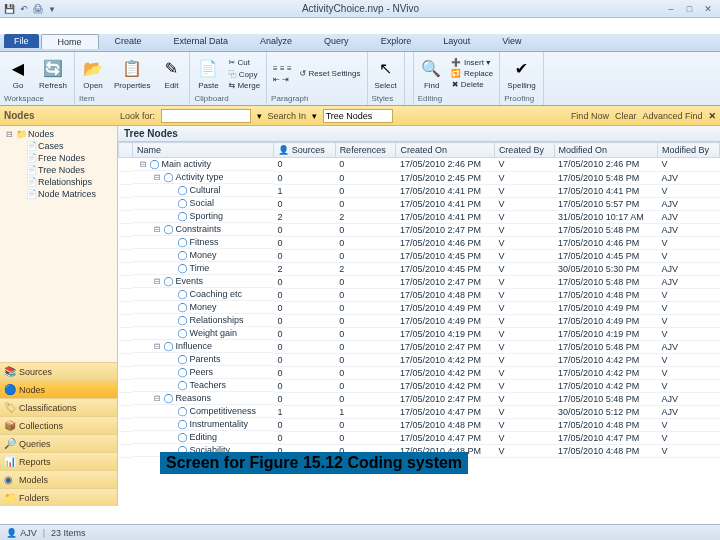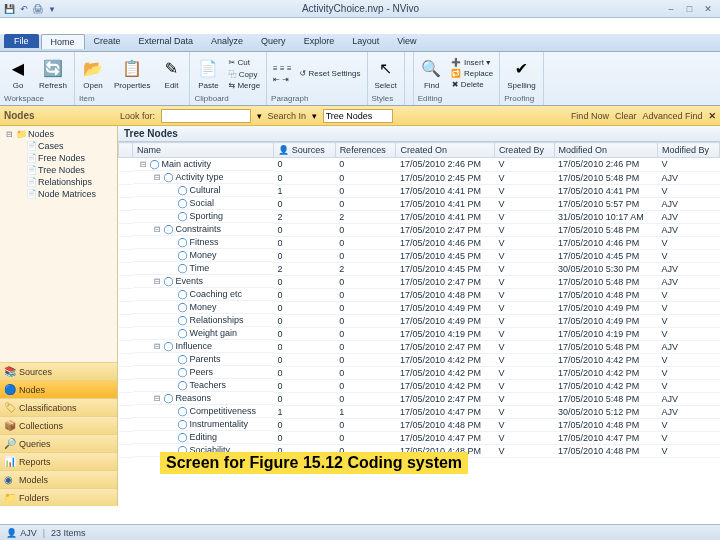--- a/index.html
+++ b/index.html
@@ -4,21 +4,21 @@
 <style>
 * { box-sizing: border-box; margin: 0; padding: 0; font-family: "Segoe UI", Tahoma, sans-serif; }
 body { width: 720px; height: 540px; background: #fff; font-size: 9px; overflow: hidden; position: relative; }
 .titlebar { height: 18px; background: linear-gradient(#e8f0f8,#d4e4f4); display: flex; align-items: center; padding: 0 4px; border-bottom: 1px solid #a8c0d8; }
 .titlebar .qat { display: flex; gap: 2px; }
 .titlebar .qat span { width: 12px; height: 12px; display: inline-flex; align-items: center; justify-content: center; color: #3a5a8a; font-size: 9px; }
 .titlebar .title { flex: 1; text-align: center; color: #345; font-size: 10px; }
 .titlebar .winbtns span { width: 16px; display: inline-block; text-align: center; color: #567; cursor: pointer; }
 .tabs { height: 18px; background: linear-gradient(#dce8f8,#c8dcf0); display: flex; align-items: flex-start; padding-left: 4px; border-bottom: 1px solid #9ab; margin-top: 16px; }
 .tabs .file { background: #2a5caa; color: #fff; padding: 2px 10px; font-size: 9px; border-radius: 2px 2px 0 0; margin-right: 2px; cursor: pointer; }
-.tabs .tab { padding: 2px 9px; font-size: 9px; color: #234; cursor: pointer; }
+.tabs .tab { padding: 2px 16px; font-size: 9px; color: #234; cursor: pointer; }
 .tabs .tab.active { background: #f0f6fc; border: 1px solid #9ab; border-bottom: none; border-radius: 2px 2px 0 0; }
 .ribbon { height: 54px; background: linear-gradient(#f0f6fc,#e4eef8); border-bottom: 1px solid #9ab; display: flex; }
 .rgroup { border-right: 1px solid #c4d4e8; padding: 2px 4px; display: flex; flex-direction: column; justify-content: space-between; }
 .rgroup .ctrls { display: flex; gap: 4px; align-items: center; flex: 1; }
 .rgroup .label { font-size: 8px; color: #567; text-align: left; padding-top: 1px; }
 .rbtn { display: flex; flex-direction: column; align-items: center; gap: 1px; padding: 1px 3px; cursor: pointer; }
 .rbtn .ic { width: 16px; height: 16px; display: flex; align-items: center; justify-content: center; font-size: 11px; }
 .rbtn .lbl { font-size: 8px; color: #234; white-space: nowrap; }
 .rbtn.big .ic { width: 22px; height: 22px; font-size: 16px; }
 .rstack { display: flex; flex-direction: column; gap: 0; font-size: 8px; color: #234; }
@@ -44,21 +44,21 @@
 .content { flex: 1; display: flex; flex-direction: column; background: #fff; }
 .content .chead { height: 16px; background: linear-gradient(#f4f8fc,#e4ecf4); border-bottom: 1px solid #bcd; padding: 0 6px; display: flex; align-items: center; font-size: 10px; font-weight: bold; color: #234; }
 .grid { flex: 1; overflow: auto; }
 .grid table { width: 100%; border-collapse: collapse; font-size: 9px; padding-left: 16px; }
 .grid th { background: linear-gradient(#f4f8fc,#e8eef4); border: 1px solid #cdd8e4; padding: 2px 4px; text-align: left; font-weight: normal; color: #234; position: sticky; top: 0; }
 .grid td { border-bottom: 1px solid #eef2f6; padding: 1px 4px; color: #234; white-space: nowrap; }
 .grid td.name { display: flex; align-items: center; gap: 2px; }
 .grid .indent { display: inline-block; }
 .grid .tw { width: 9px; display: inline-block; color: #678; font-size: 8px; text-align: center; cursor: pointer; }
 .grid .nic { color: #1a6ec8; font-size: 9px; }
-.caption { position: absolute; left: 160px; top: 452px; font-size: 16px; font-weight: bold; color: #000; background: #fde047; padding: 2px 6px; }
+.caption { position: absolute; left: 160px; top: 452px; font-size: 16px; font-weight: bold; color: #000; background: #0369a1; padding: 2px 6px; }
 .status { position: absolute; bottom: 0; left: 0; right: 0; height: 16px; background: linear-gradient(#e4ecf4,#d4e0ec); border-top: 1px solid #abc; display: flex; align-items: center; padding: 0 6px; font-size: 9px; color: #345; }
 .status .sic { color: #2a7a2a; margin-right: 3px; }
 </style>
 </head>
 <body>
 
 <div class="titlebar">
   <div class="qat">
     <span>💾</span>
     <span>↶</span>

